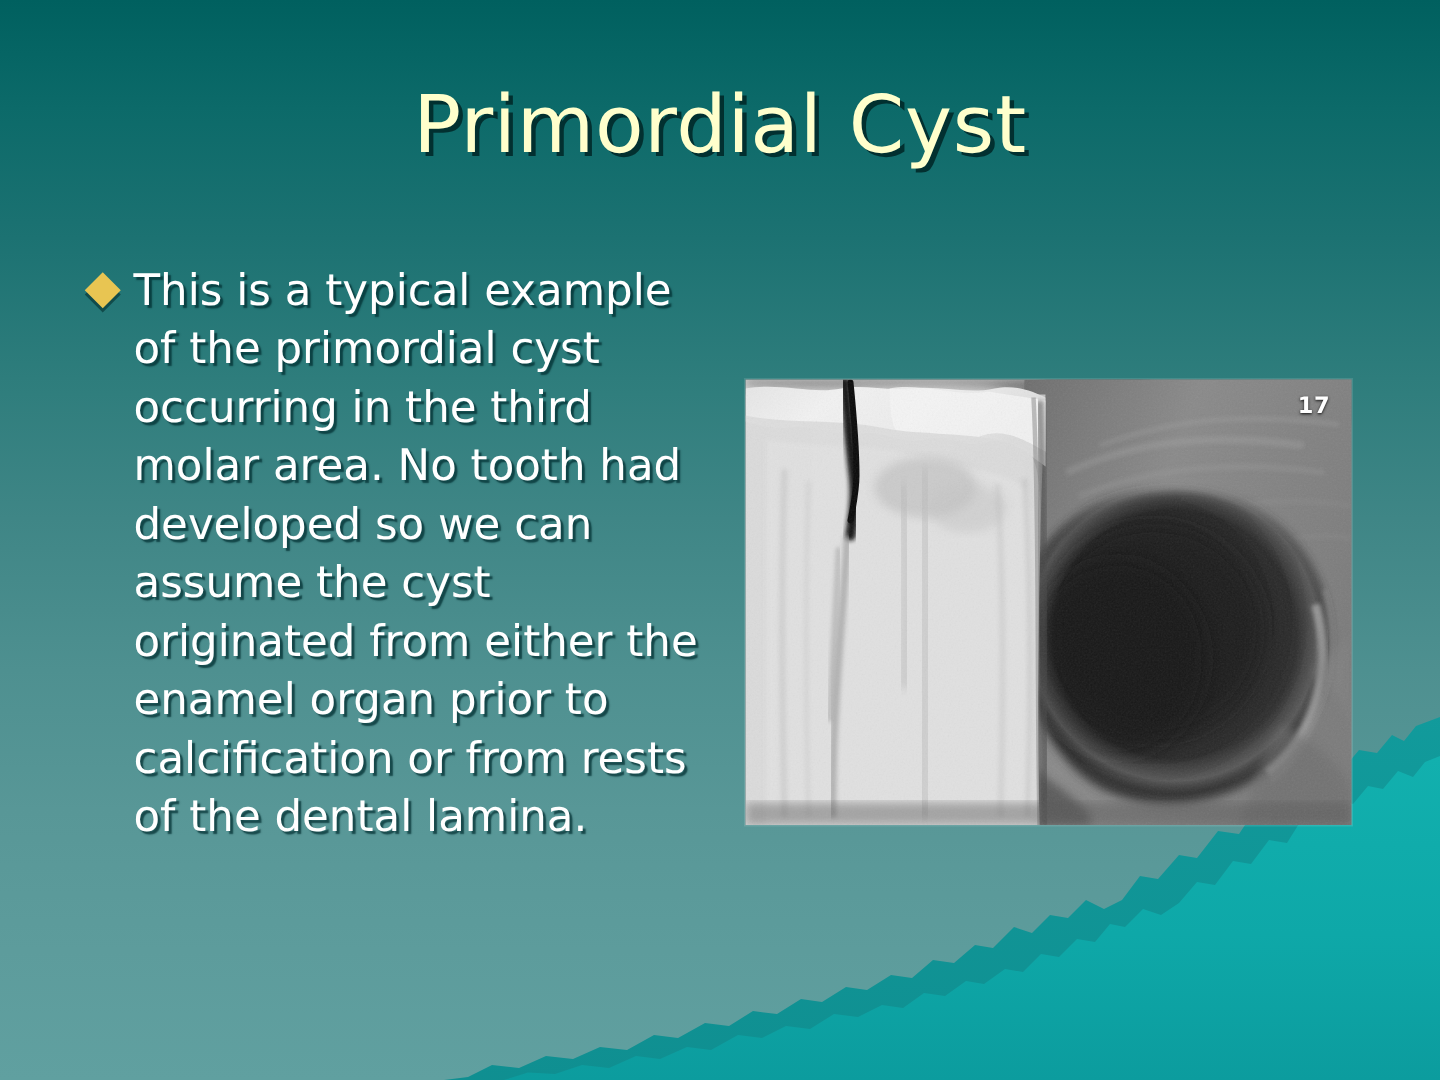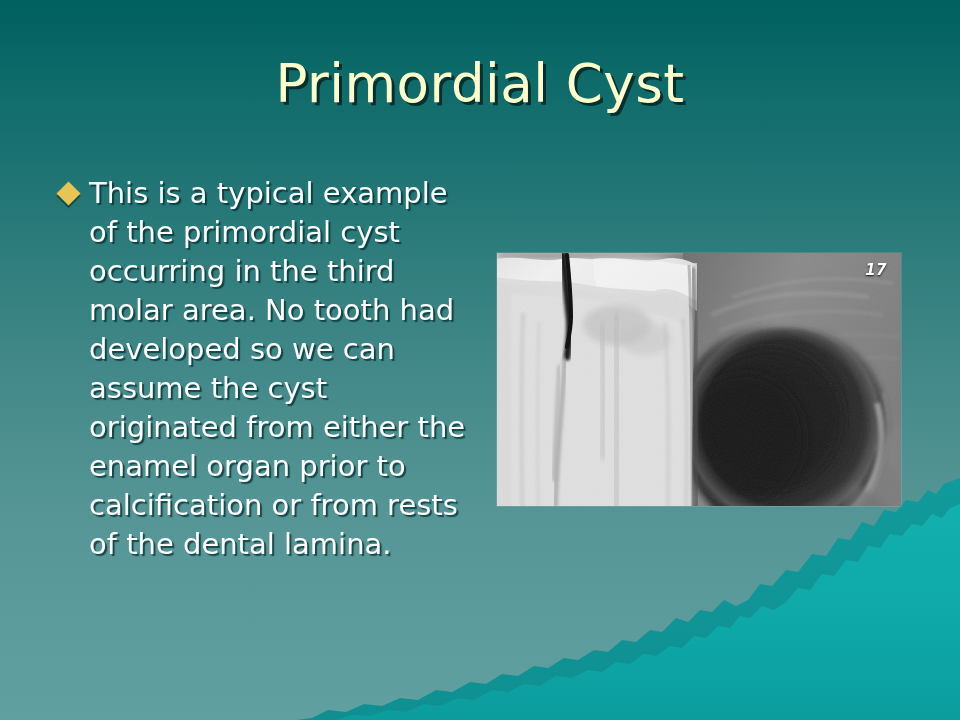--- a/index.html
+++ b/index.html
@@ -79,25 +79,24 @@
     color: #ffffff;
     text-shadow: 2px 2px 1px rgba(0, 45, 48, 0.75);
   }
 
   
   #xray-frame {
     position: absolute;
     left: 497px;
     top: 253px;
     width: 404px;
-    height: 253px;
+    height: 297px;
     overflow: hidden;
     background: #8d8d8d;
     box-shadow: 0 0 0 1px rgba(255,255,255,0.12);
-    font-style: italic;
   }
   #xray-frame svg { display: block; }
   #xray-label {
     position: absolute;
     right: 14px;
     top: 8px;
     font-size: 15px;
     font-weight: bold;
     color: #ffffff;
     font-family: "DejaVu Sans", sans-serif;

